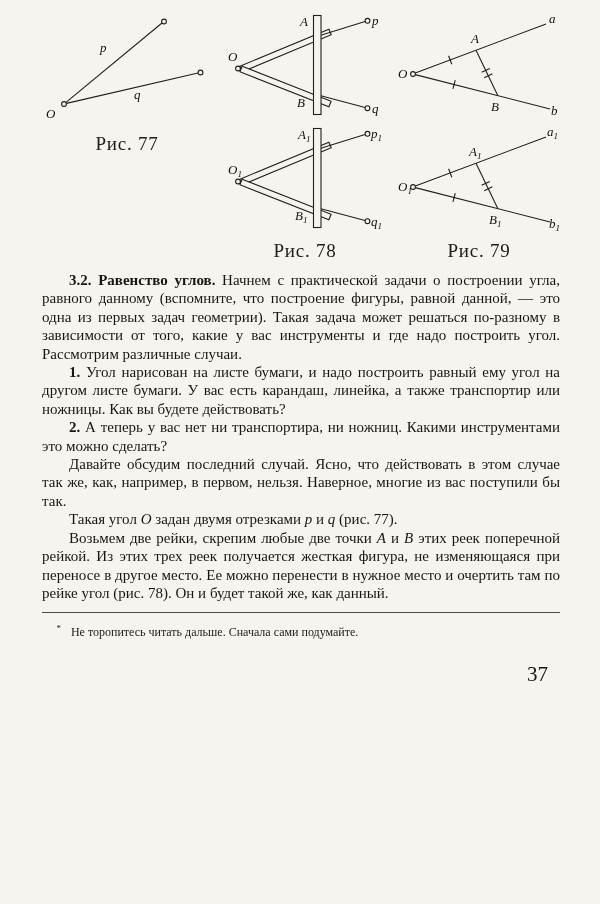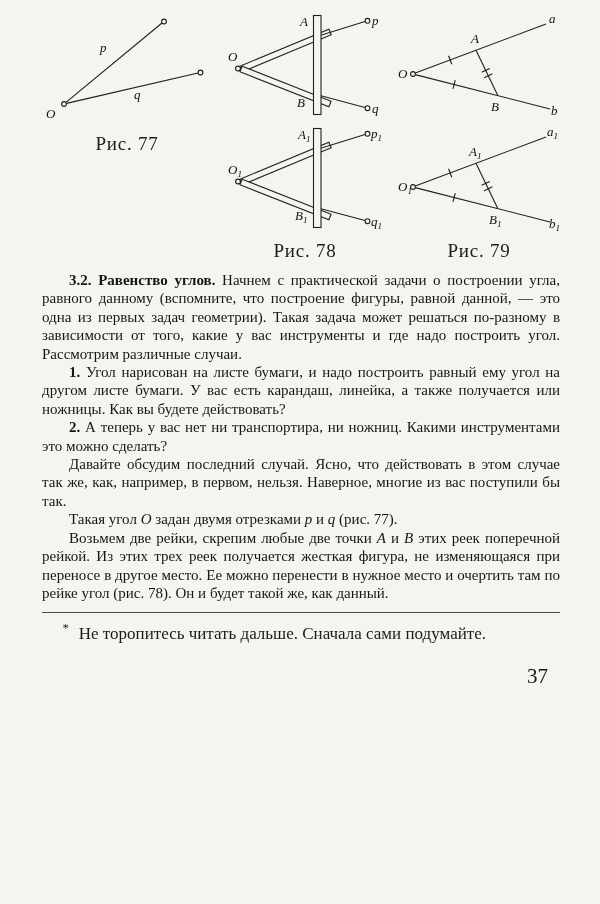--- a/index.html
+++ b/index.html
@@ -17,21 +17,21 @@
   svg line{stroke:#1f1f1f;stroke-width:1.1;}
   svg .rail{stroke:#1f1f1f;stroke-width:1.1;fill:#f6f4ef;}
   svg .pt{stroke:#1f1f1f;stroke-width:1.1;fill:#f6f4ef;}
   svg text{font-family:"Liberation Serif", serif;font-style:italic;font-size:13px;fill:#101010;}
   .body-text{margin-top:9px;font-size:15px;line-height:18.4px;text-align:justify;}
   .body-text p{margin:0;text-indent:1.8em;}
   .b{font-weight:700;font-family:Liberation Serif, serif;}
   .i{font-style:italic;}
   sup{font-size:68%;}
   .footnote-rule{height:1px;background:#4a4a4a;margin-top:10px;}
-  .footnote{font-size:17px;line-height:16px;margin-top:7px;color:#1a1a1a;}
+  .footnote{font-size:12px;line-height:16px;margin-top:7px;color:#1a1a1a;}
   .fn-marker{margin-left:1.6em;margin-right:10px;vertical-align:super;font-size:75%;}
   .page-number{text-align:right;font-size:21px;margin-top:22px;padding-right:12px;}
 </style>
 </head>
 <body>
 
 <div class="page">
 
   <div class="figures-row">
 
@@ -114,21 +114,21 @@
         <text x="91" y="99">B<tspan dy="3" font-size="70%">1</tspan></text>
         <text x="151" y="103">b<tspan dy="3" font-size="70%">1</tspan></text>
       </svg>
       <figcaption class="fig-caption">Рис. 79</figcaption>
     </figure>
 
   </div>
 
   <div class="body-text">
       <p><span class="b">3.2. Равенство углов.</span><span> Начнем с практической задачи о построении угла, равного данному (вспомните, что построение фигуры, равной данной, — это одна из первых задач геометрии). Такая задача может решаться по-разному в зависимости от того, какие у вас инструменты и где надо построить угол. Рассмотрим различные случаи.</span></p>
-      <p><span class="b">1.</span><span> Угол нарисован на листе бумаги, и надо построить равный ему угол на другом листе бумаги. У вас есть карандаш, линейка, а также получается или ножницы. Как вы будете действовать?</span></p>
+      <p><span class="b">1.</span><span> Угол нарисован на листе бумаги, и надо построить равный ему угол на другом листе бумаги. У вас есть карандаш, линейка, а также транспортир или ножницы. Как вы будете действовать?</span></p>
       <p><span class="b">2.</span><span> А теперь у вас нет ни транспортира, ни ножниц. Какими инструментами это можно сделать?</span></p>
       <p><span>Давайте обсудим последний случай. Ясно, что действовать в этом случае так же, как, например, в первом, нельзя. Наверное, многие из вас поступили бы так.</span></p>
       <p><span>Такая угол </span><span class="i">O</span><span> задан двумя отрезками </span><span class="i">p</span><span> и </span><span class="i">q</span><span> (рис. 77).</span></p>
       <p><span>Возьмем две рейки, скрепим любые две точки </span><span class="i">A</span><span> и </span><span class="i">B</span><span> этих реек поперечной рейкой. Из этих трех реек получается жесткая фигура, не изменяющаяся при переносе в другое место. Ее можно перенести в нужное место и очертить там по рейке угол (рис. 78). Он и будет такой же, как данный.</span></p>
     </div>
 
   <div class="footnote-rule"></div>
 
   <div class="footnote">
     <span class="fn-marker">*</span><span>Не торопитесь читать дальше. Сначала сами подумайте.</span>

